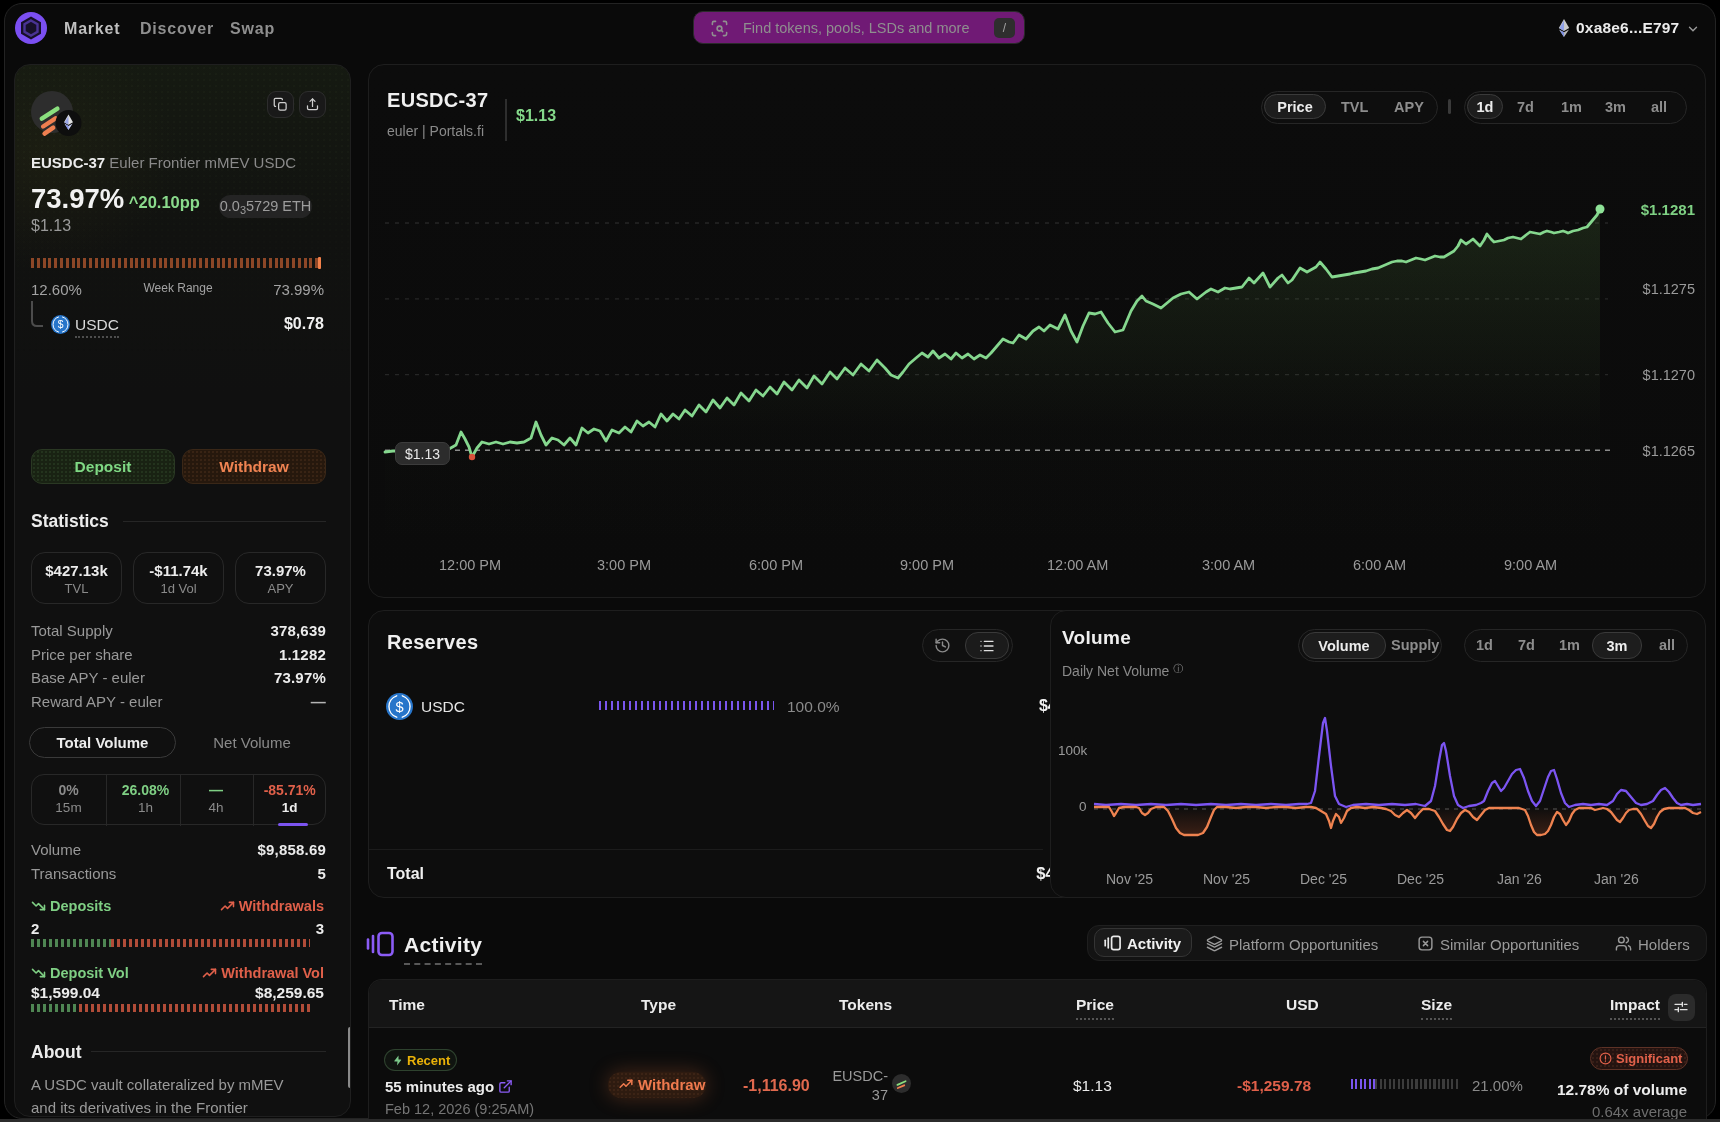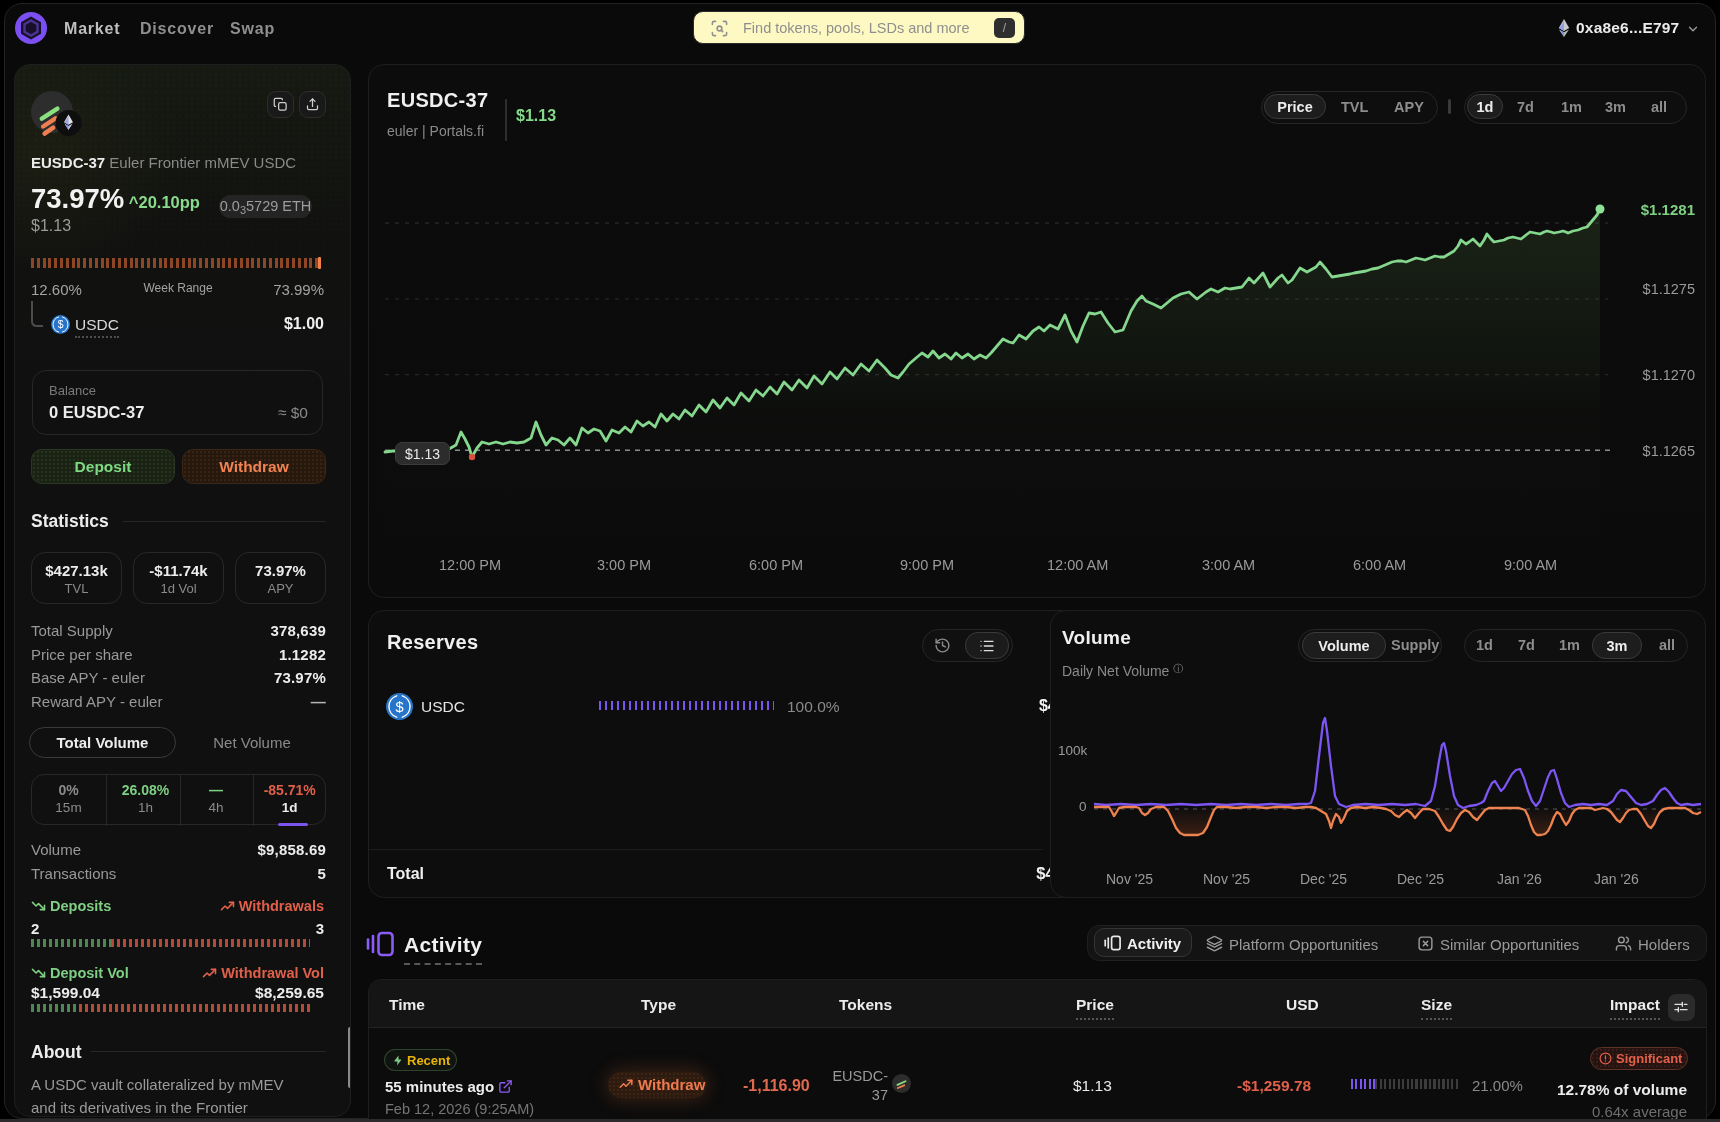--- a/index.html
+++ b/index.html
@@ -1,21 +1,21 @@
 <!DOCTYPE html>
 <html><head><meta charset="utf-8">
 <style>
 *{margin:0;padding:0;box-sizing:border-box;font-family:"Liberation Sans",sans-serif;}
 html,body{width:1720px;height:1122px;background:#000;overflow:hidden;}
 body{position:relative;color:#e8e8e8;}
 .frame{position:absolute;left:4px;top:3px;width:1712px;height:1116px;border-radius:18px;background:#0a0a0a;border:1px solid #232323;overflow:hidden;}
 .abs{position:absolute;}
 
 .nav-link{position:absolute;top:20px;font-size:16px;font-weight:700;color:#8f8f8f;letter-spacing:.8px;}
-.search{position:absolute;left:693px;top:11px;width:332px;height:33px;border-radius:10px;background:#fef9c3;border:1px solid #2a2a2a;}
+.search{position:absolute;left:693px;top:11px;width:332px;height:33px;border-radius:10px;background:#701a75;border:1px solid #2a2a2a;}
 .search-txt{position:absolute;left:49px;top:8px;font-size:14.5px;color:#8f8f8f;}
 .slash{position:absolute;right:9px;top:6px;width:21px;height:20px;border-radius:5px;background:#2e2e2e;color:#a5a5a5;font-size:12px;text-align:center;line-height:20px;}
 
 .card{position:absolute;background:#0d0d0d;border:1px solid #1e1e1e;border-radius:16px;}
 
 .side{position:absolute;left:14px;top:64px;width:337px;height:1053px;border-radius:16px;background:#101010;border:1px solid #1f1f1f;overflow:hidden;}
 .side-glow{position:absolute;left:0;top:0;width:337px;height:330px;
 background:linear-gradient(180deg,rgba(31,43,20,.36),rgba(24,31,15,.13) 50%,rgba(16,16,16,0) 100%),
 radial-gradient(190px 165px at 9% 27%,rgba(84,76,27,.17),rgba(0,0,0,0) 70%);}
 .side-dots{position:absolute;left:0;top:0;width:337px;height:300px;background-image:radial-gradient(rgba(150,190,110,.03) 1px,transparent 1.1px);background-size:6px 6px;-webkit-mask-image:linear-gradient(180deg,#000 25%,transparent);mask-image:linear-gradient(180deg,#000 25%,transparent);}
@@ -117,27 +117,22 @@
 
 <svg class="abs" style="left:14px;top:234px" width="28" height="32" viewBox="0 0 28 32" fill="none">
       <path d="M3 2 V22 Q3 27 8 27 H14" stroke="#4c4c4c" stroke-width="2"></path>
     </svg>
 <svg class="abs" style="left:36px;top:250px" width="19" height="19" viewBox="0 0 24 24">
       <circle cx="12" cy="12" r="12" fill="#2775ca"></circle>
       <path d="M9.5 21.5a10 10 0 0 1 0-19M14.5 2.5a10 10 0 0 1 0 19" stroke="#fff" stroke-width="1.25" fill="none" stroke-linecap="round"></path>
       <text x="12" y="16.6" text-anchor="middle" font-size="13" fill="#fff" font-family="Liberation Sans">$</text>
     </svg>
 <div class="abs" style="left:60px;top:251px;font-size:15.5px;color:#dadada;border-bottom:2px dotted #4e4e4e;padding-bottom:2px;">USDC</div>
-<div class="abs" style="right:26px;top:250px;font-size:16px;font-weight:700;color:#f0f0f0;">$1.00</div>
-
-<div class="abs" style="left:17px;top:305px;width:291px;height:65px;border:1px solid #272727;border-radius:14px;">
-<div class="abs" style="left:16px;top:12px;font-size:13px;color:#7a7a7a;">Balance</div>
-<div class="abs" style="left:16px;top:32px;font-size:16.5px;font-weight:700;color:#ececec;">0 EUSDC-37</div>
-<div class="abs" style="right:14px;top:33px;font-size:15.5px;color:#8a8a8a;">≈ $0</div>
-</div>
+<div class="abs" style="right:26px;top:250px;font-size:16px;font-weight:700;color:#f0f0f0;">$0.78</div>
+
 
 <div class="abs noise-g" style="left:16px;top:384px;width:144px;height:35px;background-color:#192213;border:1px solid #2a3823;border-radius:11px;text-align:center;line-height:33px;font-size:15.5px;font-weight:700;color:#7fd984;">Deposit</div>
 <div class="abs noise-o" style="left:167px;top:384px;width:144px;height:35px;background-color:#26180d;border:1px solid #3a2717;border-radius:11px;text-align:center;line-height:33px;font-size:15.5px;font-weight:700;color:#ef8352;">Withdraw</div>
 
 <div class="abs" style="left:16px;top:446px;font-size:17.5px;font-weight:700;color:#ececec;">Statistics</div>
 <div class="abs" style="left:108px;top:456px;width:203px;height:1px;background:#262626;"></div>
 <div class="chip3" style="left:16px;width:91px;">
       <div class="v">$427.13k</div>
       <div class="l">TVL</div>
     </div>

